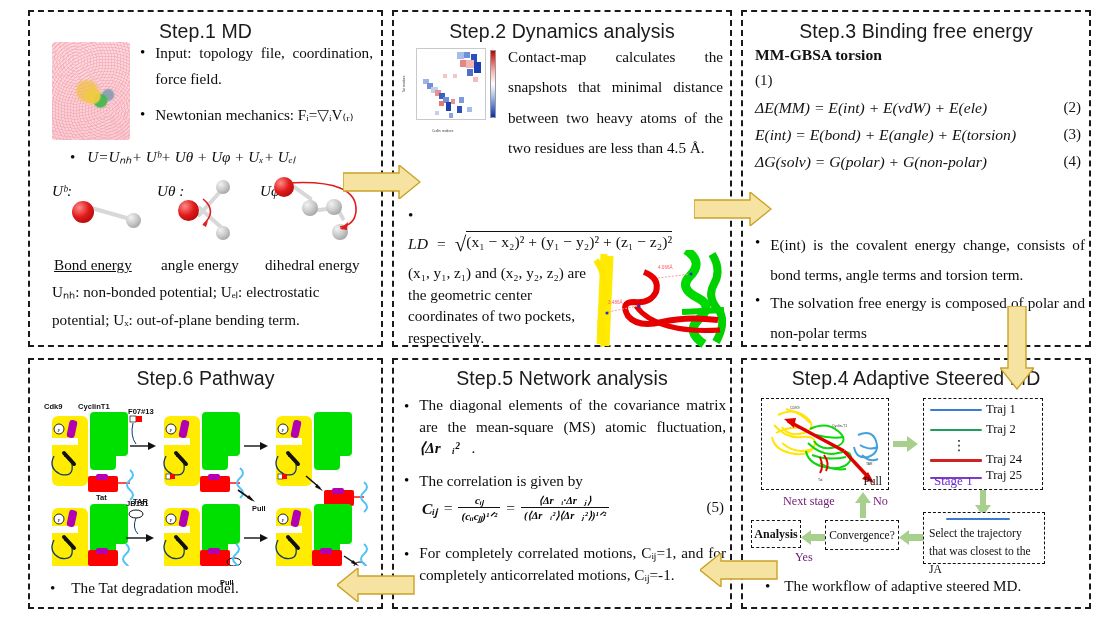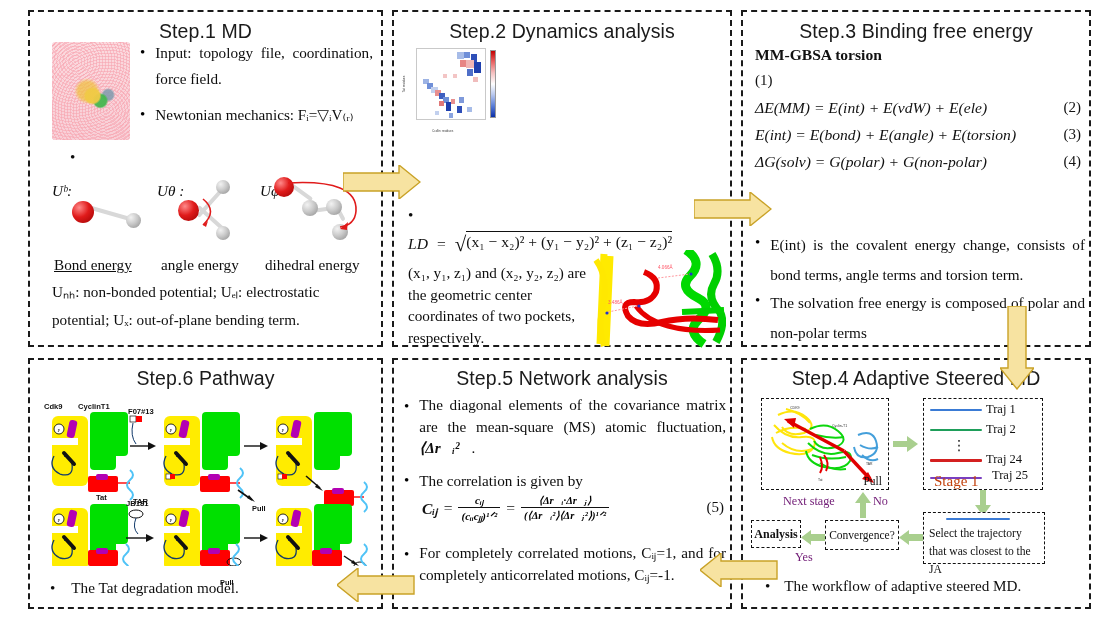--- a/index.html
+++ b/index.html
@@ -108,20 +108,21 @@
       <span class="dot">•</span>
       <span class="txt body-txt">Input: topology file, coordination, force field.</span>
     </div>
     <div class="bullet-row" style="position:absolute; left:110px; top:90px; width:240px;">
       <span class="dot">•</span>
       <span class="txt body-txt" style="white-space:nowrap;">Newtonian mechanics: Fᵢ=▽ᵢV₍ᵣ₎</span>
     </div>
 
     <div style="position:absolute; left:40px; top:132px; width:300px; display:flex; gap:12px;">
       <span class="dot body-txt">•</span>
+      <span class="body-txt" style="font-style:italic; white-space:nowrap;">U=Uₙₕ+ Uᵇ+ Uθ + Uφ + Uₓ+ Uₑₗ</span>
     </div>
 
     <div class="body-txt" style="position:absolute; left:22px; top:166px; font-style:italic;">Uᵇ:</div>
     <div class="body-txt" style="position:absolute; left:127px; top:166px; font-style:italic;">Uθ :</div>
     <div class="body-txt" style="position:absolute; left:230px; top:166px; font-style:italic;">Uφ :</div>
 
     <div class="mol" style="left:38px; top:182px; width:86px; height:40px;">
       <div class="bondl" style="left:18px; top:17px; width:46px; height:4px; transform:rotate(16deg);"></div>
       <div class="atomR" style="left:4px; top:7px; width:22px; height:22px;"></div>
       <div class="atomG" style="left:58px; top:19px; width:15px; height:15px;"></div>
@@ -188,20 +189,21 @@
         <div class="cell" style="left:40px;top:57px;width:5px;height:7px;background:#2f4fb8;"></div>
         <div class="cell" style="left:50px;top:58px;width:5px;height:5px;background:#a7bce8;"></div>
         <div class="cell" style="left:18px;top:62px;width:4px;height:4px;background:#c2d0ee;"></div>
         <div class="cell" style="left:32px;top:64px;width:4px;height:5px;background:#8aa4e0;"></div>
       </div>
       <div class="cbar" style="left:86px; top:6px; width:6px; height:68px;"></div>
       <div class="tinytxt" style="left:-8px; top:38px; transform:rotate(-90deg); transform-origin:center;">Tat residues</div>
       <div class="tinytxt" style="left:28px; top:85px;">CcdIin residues</div>
     </div>
 
+    <div class="body-txt" style="position:absolute; left:114px; top:30px; width:215px; line-height:2.0;">Contact-map calculates the snapshots that minimal distance between two heavy atoms of the two residues  are less than 4.5 Å.</div>
 
     <div style="position:absolute; left:14px; top:190px; display:flex; gap:14px;">
       <span class="dot body-txt">•</span>
     </div>
 
     <div style="position:absolute; left:14px; top:218px; white-space:nowrap;">
       <span class="eqline" style="font-style:italic;">LD</span>
       <span class="eqline" style="margin:0 5px;">=</span>
       <span class="eqline" style="font-size:21px; position:relative; top:2px;">√</span><span class="eqline sqrt-bar" style="position:relative; top:-2px;">(x₁ − x₂)² + (y₁ − y₂)² + (z₁ − z₂)²</span>
     </div>
@@ -488,22 +490,22 @@
 
     <div class="dbox" style="left:180px; top:38px; width:120px; height:92px;">
       <div class="trajline" style="left:6px; top:10px; width:52px; background:#3a7bd5;"></div>
       <div class="trajlbl" style="left:62px; top:3px;">Traj 1</div>
       <div class="trajline" style="left:6px; top:30px; width:52px; background:#1e9e5a;"></div>
       <div class="trajlbl" style="left:62px; top:23px;">Traj 2</div>
       <div style="position:absolute; left:28px; top:38px; font-size:14px; color:#111;">⋮</div>
       <div class="trajline" style="left:6px; top:60px; width:52px; background:#d42020; height:2.8px;"></div>
       <div class="trajlbl" style="left:62px; top:53px;">Traj 24</div>
       <div class="trajline" style="left:6px; top:78px; width:52px; background:#7a3fc0;"></div>
-      <div class="trajlbl" style="left:68px; top:69px;text-align:right;">Traj 25</div>
-      <div style="position:absolute; left:10px; top:74px; font-family:'Liberation Serif',serif; font-size:15px; color:#c2410c;">Stage 1</div>
+      <div class="trajlbl" style="left:62px; top:69px;text-align:right;">Traj 25</div>
+      <div style="position:absolute; left:10px; top:74px; font-family:'Liberation Serif',serif; font-size:13px; color:#6d28d9;">Stage 1</div>
     </div>
 
     <div class="garrow" style="left:232px; top:130px; width:16px; height:26px;">
       <svg width="16" height="26">
           <polygon points="5,0 11,0 11,15 16,15 8,26 0,15 5,15" fill="#a9cf8e"></polygon>
         </svg>
     </div>
 
     <div class="dbox" style="left:180px; top:152px; width:122px; height:52px; padding:4px 5px;">
       <div class="trajline" style="left:22px; top:5px; width:64px; background:#3a7bd5; height:2.4px;"></div>

